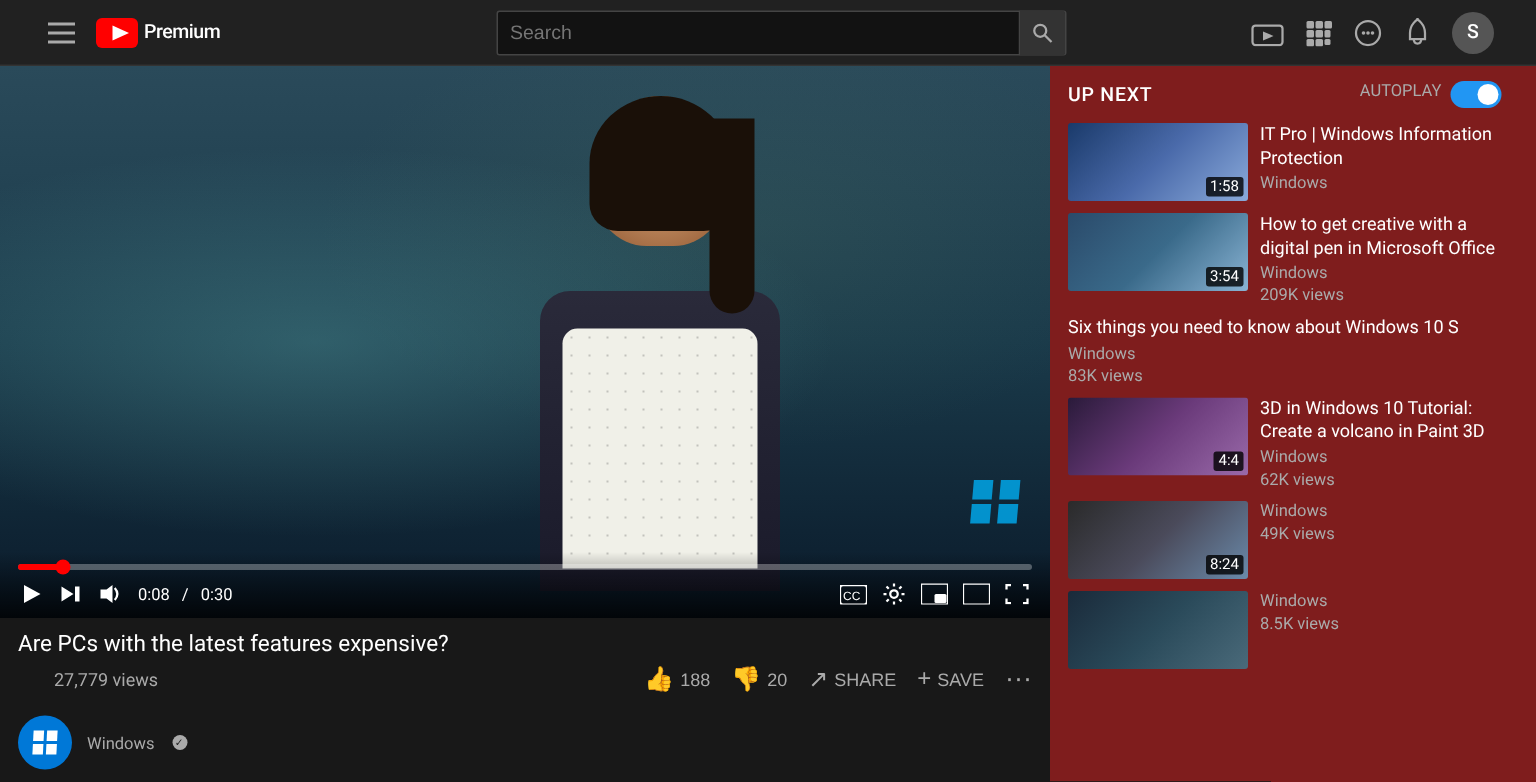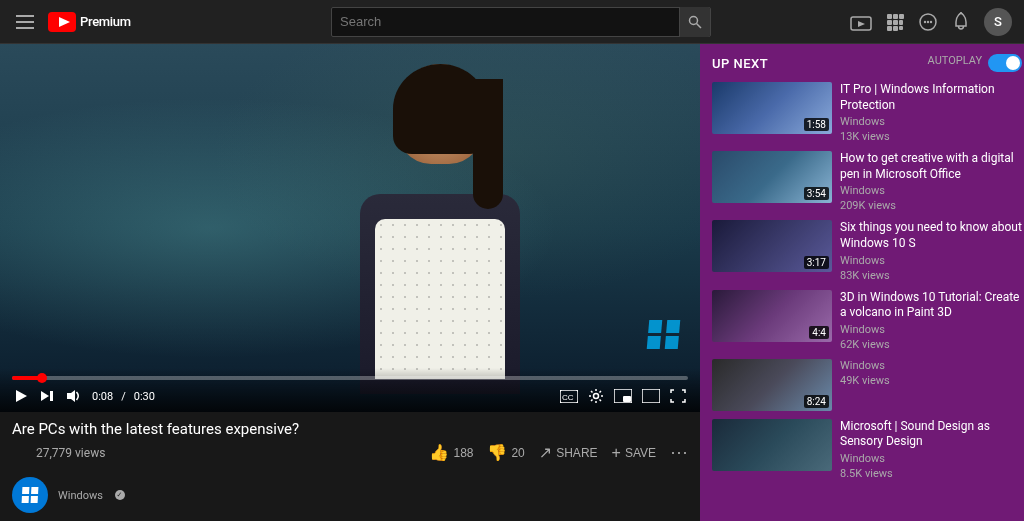--- a/index.html
+++ b/index.html
@@ -12,21 +12,21 @@
       height: 521px;
       overflow: hidden;
     }
 
     
     .header {
       background: #212121;
       height: 44px;
       display: flex;
       align-items: center;
-      padding: 0 12px;
+      padding: 0 28px;
       gap: 10px;
       border-bottom: 1px solid #333;
     }
     .header-left {
       display: flex;
       align-items: center;
       gap: 10px;
       min-width: 180px;
     }
     .hamburger-icon {
@@ -381,23 +381,23 @@
       display: grid;
       grid-template-columns: 1fr 1fr;
       gap: 2px;
       transform: skewX(-3deg);
     }
     .wp { width: 7px; height: 7px; background: #fff; }
 
     
     .sidebar {
       flex: 1;
-      background: #701a75;
+      background: #7f1d1d;
       overflow-y: auto;
-      padding: 10px 2px 10px 12px;
+      padding: 10px 23px 10px 12px;
     }
     .sidebar::-webkit-scrollbar { width: 6px; }
     .sidebar::-webkit-scrollbar-track { background: #222; }
     .sidebar::-webkit-scrollbar-thumb { background: #555; }
 
     .up-next-header {
       display: flex;
       align-items: center;
       justify-content: space-between;
       margin-bottom: 10px;
@@ -728,41 +728,36 @@
     </div>
 
     <div class="video-list-item">
       <div class="thumb-container">
         <div class="thumb-bg thumb-1"></div>
         <span class="thumb-duration">1:58</span>
       </div>
       <div class="video-list-info">
         <span class="list-video-title">IT Pro | Windows Information Protection</span>
         <span class="list-channel">Windows</span>
-        <span class="list-views">13K views</span>
       </div>
     </div>
 
     <div class="video-list-item">
       <div class="thumb-container">
         <div class="thumb-bg thumb-2"></div>
         <span class="thumb-duration">3:54</span>
       </div>
       <div class="video-list-info">
         <span class="list-video-title">How to get creative with a digital pen in Microsoft Office</span>
         <span class="list-channel">Windows</span>
         <span class="list-views">209K views</span>
       </div>
     </div>
 
     <div class="video-list-item">
-      <div class="thumb-container">
-        <div class="thumb-bg thumb-3"></div>
-        <span class="thumb-duration">3:17</span>
-      </div>
       <div class="video-list-info">
         <span class="list-video-title">Six things you need to know about Windows 10 S</span>
         <span class="list-channel">Windows</span>
         <span class="list-views">83K views</span>
       </div>
     </div>
 
     <div class="video-list-item">
       <div class="thumb-container">
         <div class="thumb-bg thumb-4"></div>
@@ -784,19 +779,18 @@
         <span class="list-channel">Windows</span>
         <span class="list-views">49K views</span>
       </div>
     </div>
 
     <div class="video-list-item">
       <div class="thumb-container">
         <div class="thumb-bg thumb-6"></div>
       </div>
       <div class="video-list-info">
-        <span class="list-video-title">Microsoft | Sound Design as Sensory Design</span>
         <span class="list-channel">Windows</span>
         <span class="list-views">8.5K views</span>
       </div>
     </div>
   </div>
 </div>
 
 </body></html>

